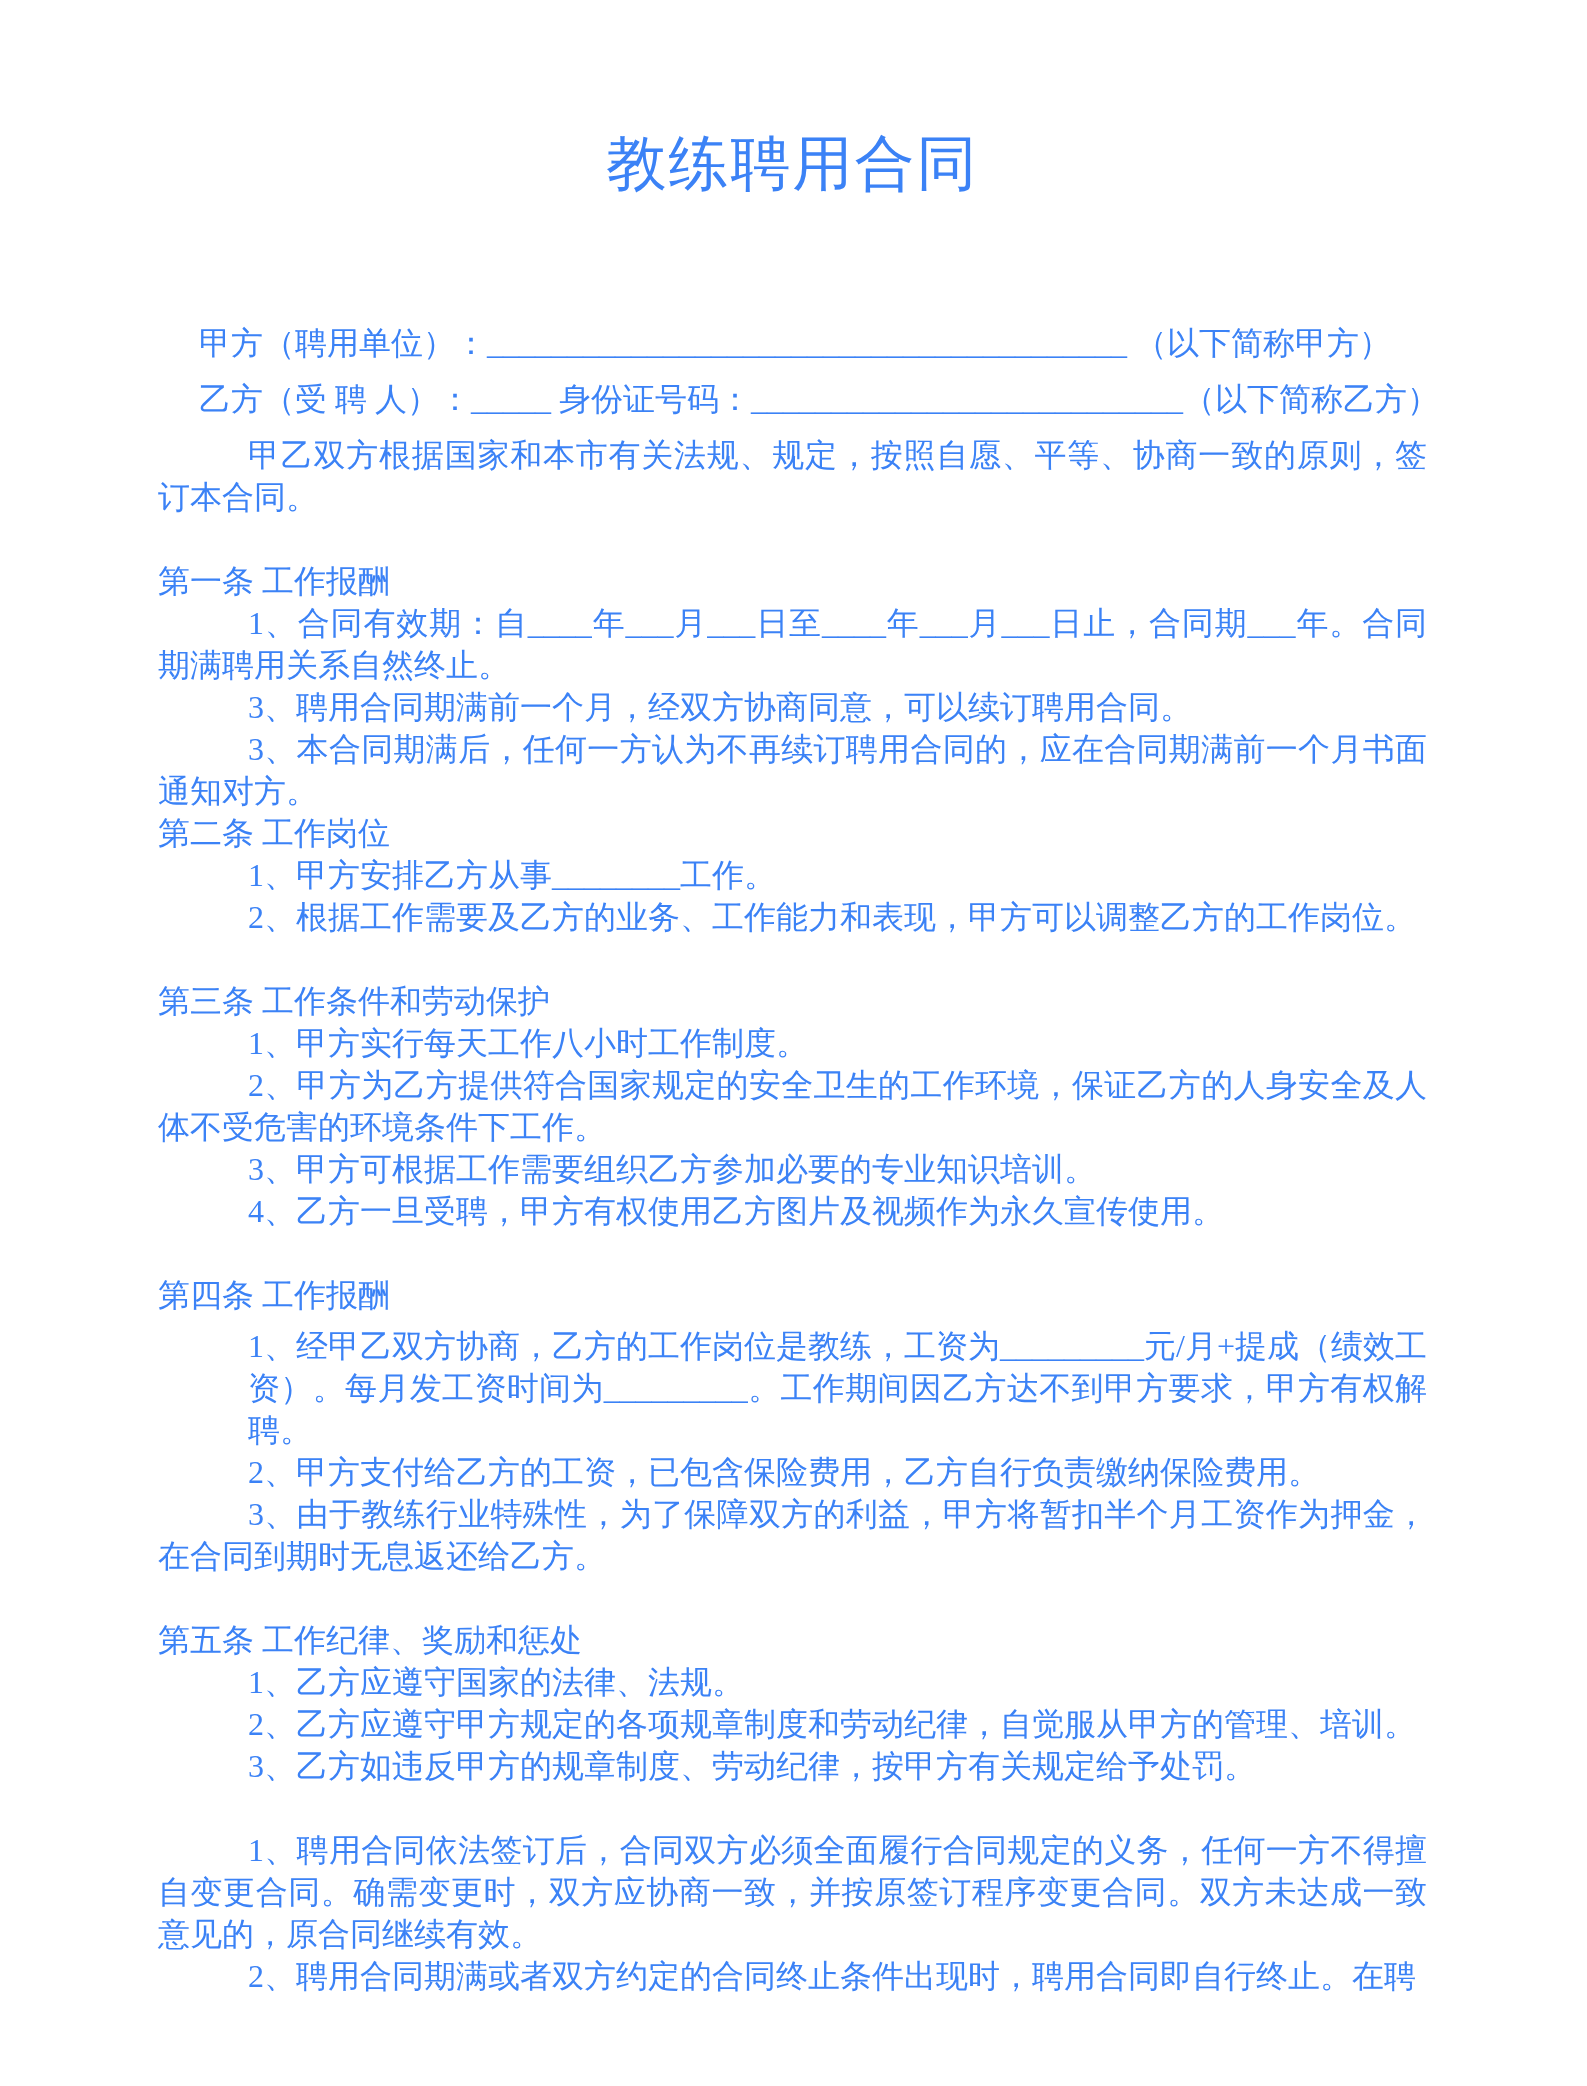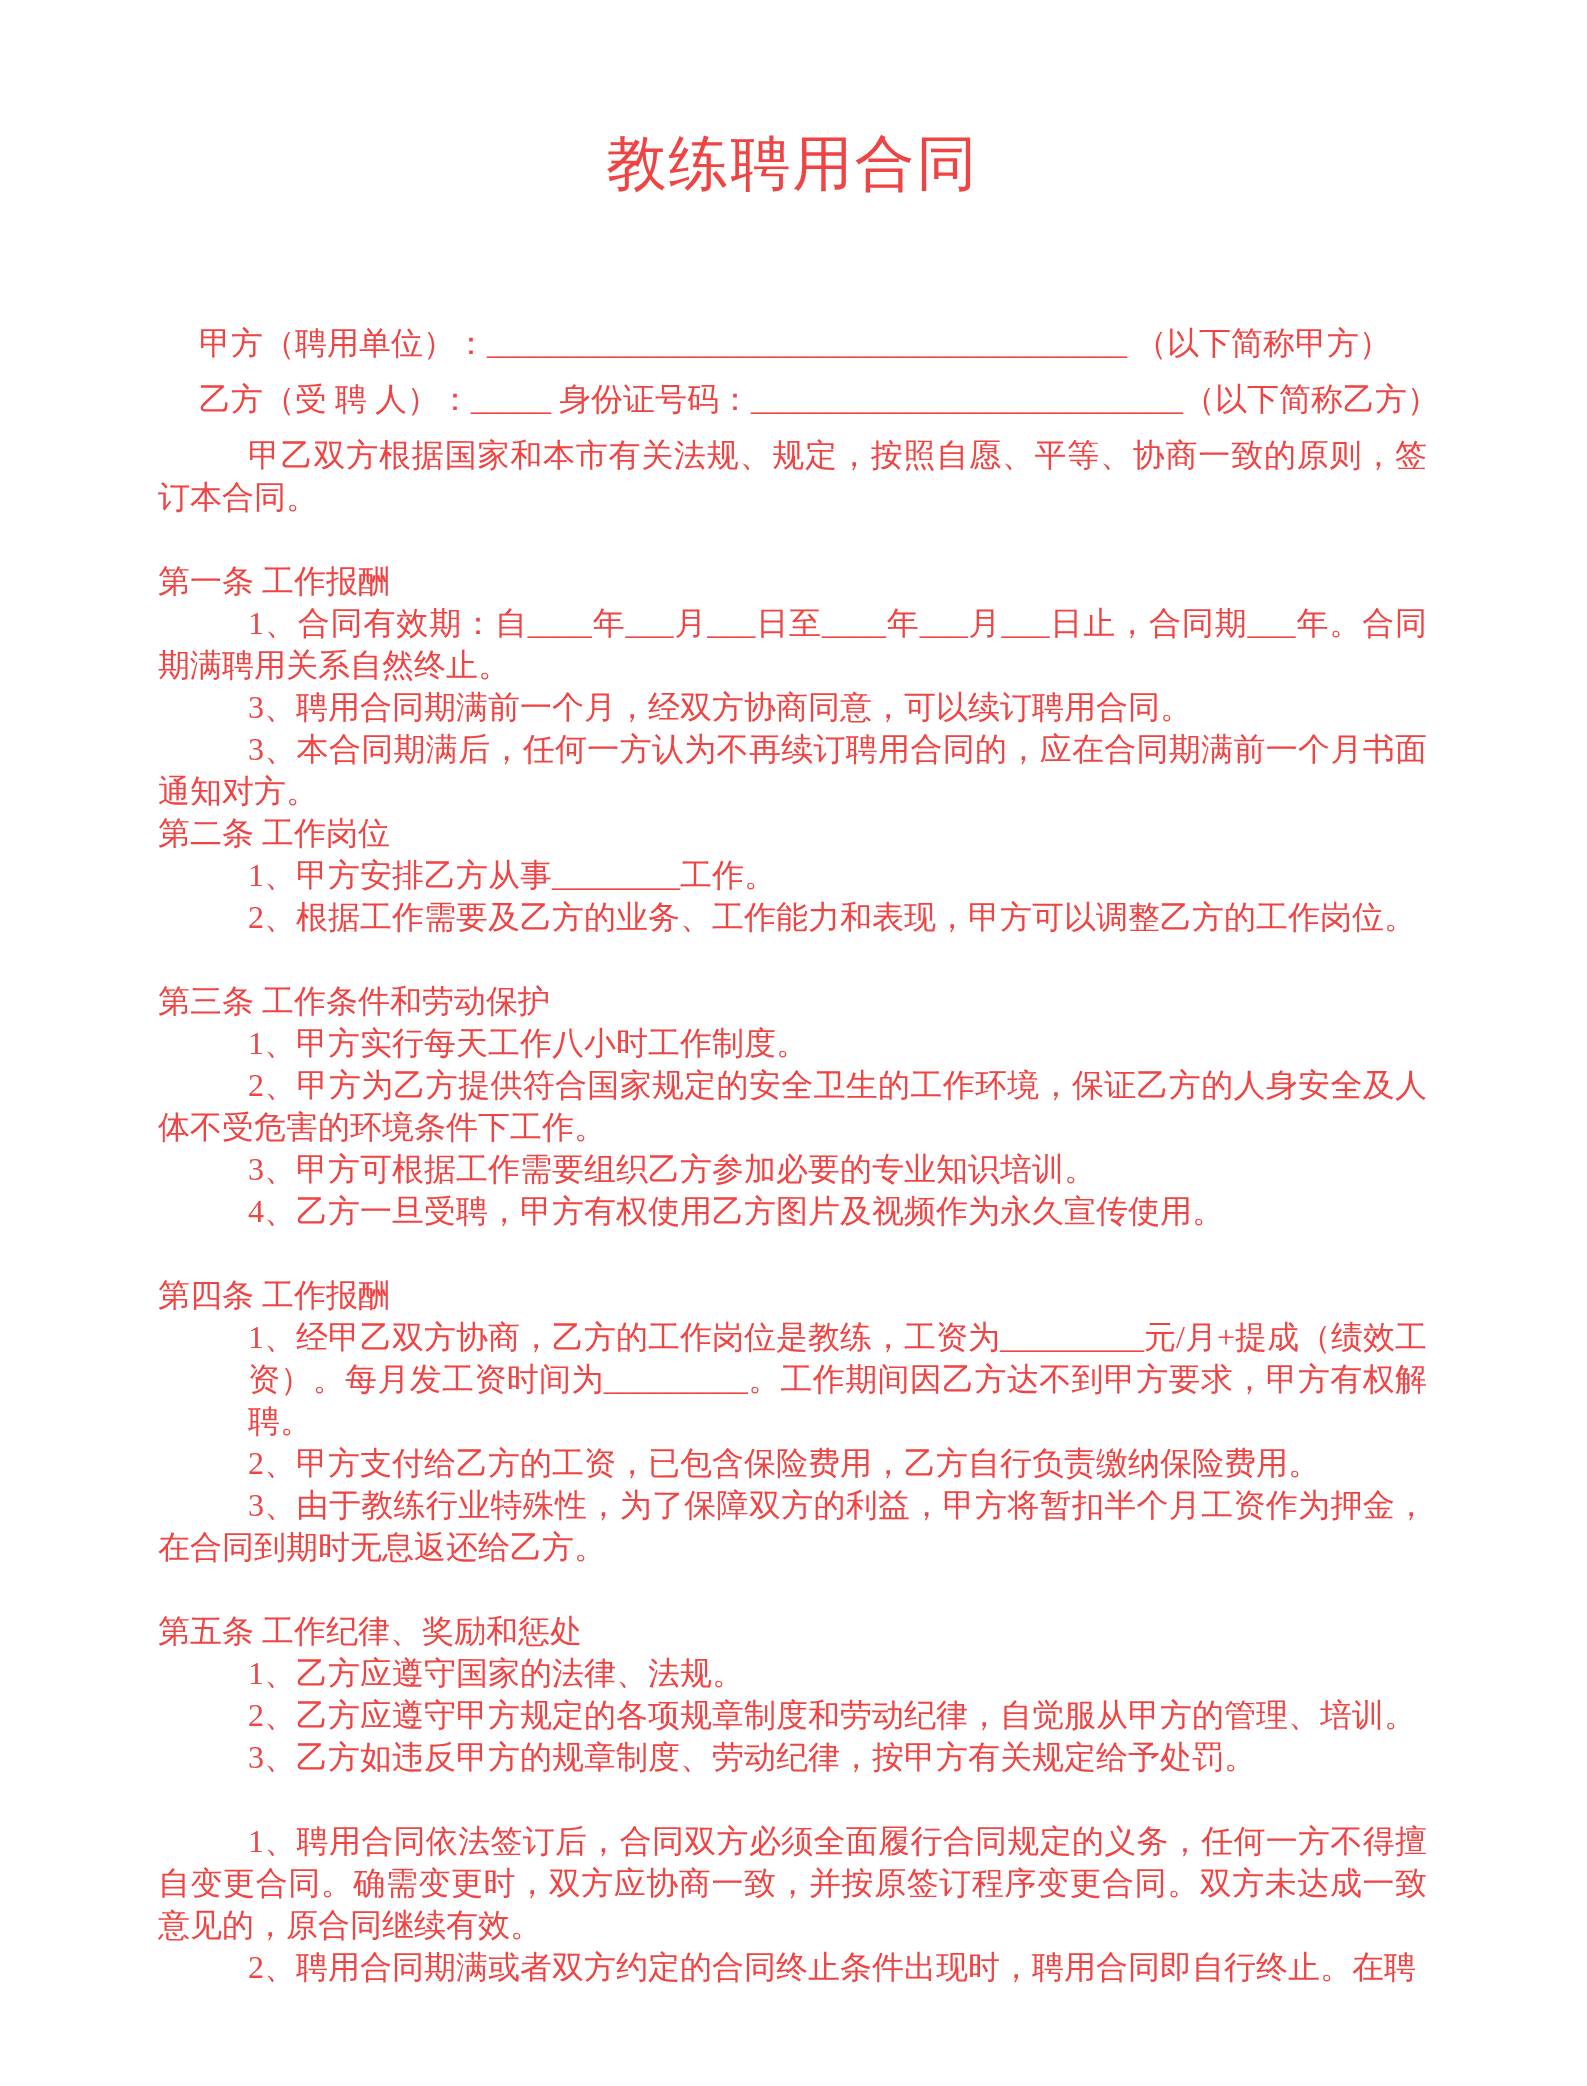--- a/index.html
+++ b/index.html
@@ -6,21 +6,21 @@
     margin: 0;
     padding: 0;
     background: #ffffff;
   }
   .page {
     position: relative;
     width: 1587px;
     height: 2086px;
     box-sizing: border-box;
     background: #ffffff;
-    color: #ef4444;
+    color: #3b82f6;
     font-family: "Liberation Serif", "DejaVu Serif", serif;
     padding: 0 160px 0 158px;
     overflow: hidden;
   }
   .title {
     margin: 0;
     padding-top: 122px;
     height: 84px;
     line-height: 84px;
     margin-bottom: 116px;
@@ -37,20 +37,21 @@
     text-justify: inter-character;
   }
   .heading {
     text-align: left;
   }
   .indent {
     text-indent: 90px;
   }
   .block-indent {
     padding-left: 90px;
+    margin-top: 9px;
   }
   .party-line {
     margin: 14px;
     font-size: 32px;
     line-height: 42px;
     text-indent: 27px;
     white-space: nowrap;
     text-align: left;
   }
   .blank {

